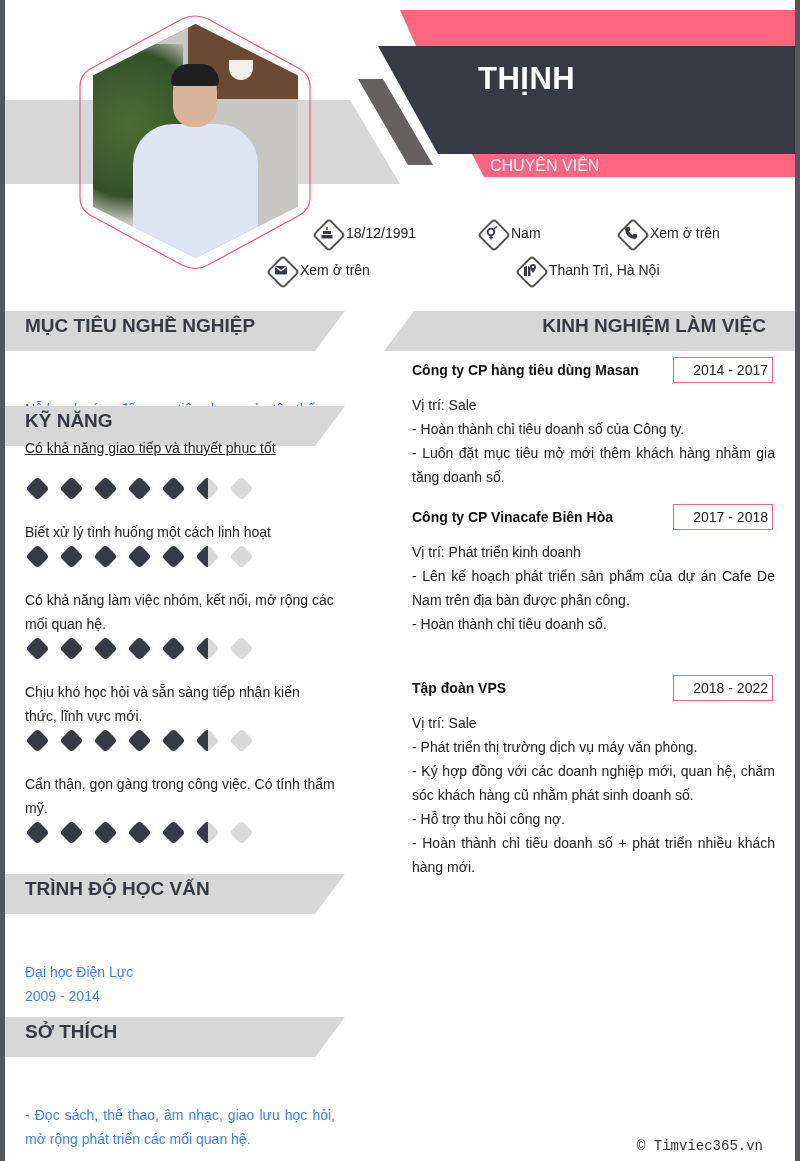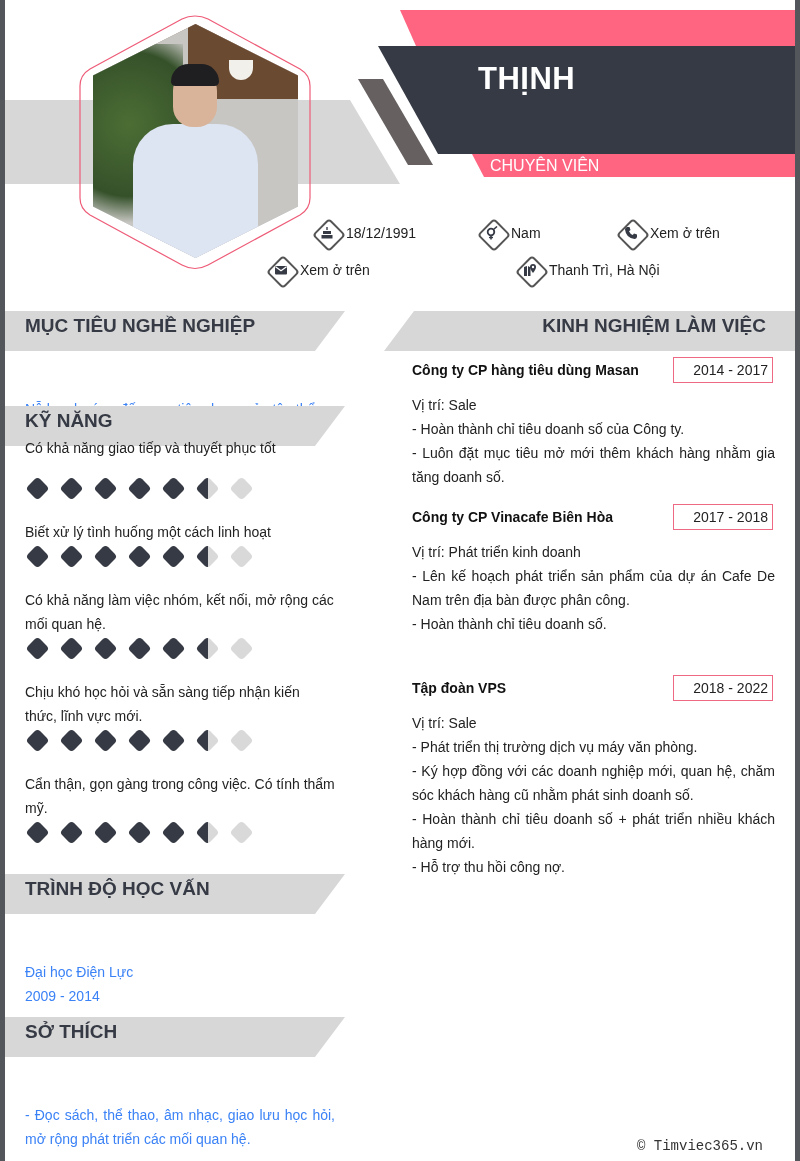--- a/index.html
+++ b/index.html
@@ -146,21 +146,21 @@
   </span>
   <span>Thanh Trì, Hà Nội</span>
 </div>
 
 <div class="sec-head sec-left" style="top:311px;">MỤC TIÊU NGHỀ NGHIỆP</div>
 <div class="txt left-col" style="top:357px;">Nỗ lực, hướng đến mục tiêu chung của tập thể.</div>
 
 <div class="sec-head sec-left" style="top:406px;">KỸ NĂNG</div>
 
 <div>
-  <div class="skill-label" style="top:436px;">Có khả năng giao tiếp và thuyết phục tốt</div>
+  <div class="skill-label" style="top:436px;text-decoration:underline;">Có khả năng giao tiếp và thuyết phục tốt</div>
   <div class="dots" style="top:476px;">
     <span class="dot full">
         <i></i>
       </span>
     <span class="dot full">
         <i></i>
       </span>
     <span class="dot full">
         <i></i>
       </span>
@@ -310,18 +310,18 @@
   </div>
 </div>
 
 <div>
   <div class="exp-company" style="top:676px;">Tập đoàn VPS</div>
   <div class="exp-years" style="top:675px;">2018 - 2022</div>
   <div class="exp-body" style="top:711px;">
     <div>Vị trí: Sale</div>
     <div>- Phát triển thị trường dịch vụ máy văn phòng.</div>
     <div>- Ký hợp đồng với các doanh nghiệp mới, quan hệ, chăm sóc khách hàng cũ nhằm phát sinh doanh số.</div>
+    <div>- Hỗ trợ thu hồi công nợ.</div>
     <div>- Hoàn thành chỉ tiêu doanh số + phát triển nhiều khách hàng mới.</div>
-    <div>- Hỗ trợ thu hồi công nợ.</div>
   </div>
 </div>
 
 <div class="footer">© Timviec365.vn</div>
 
 </body></html>

